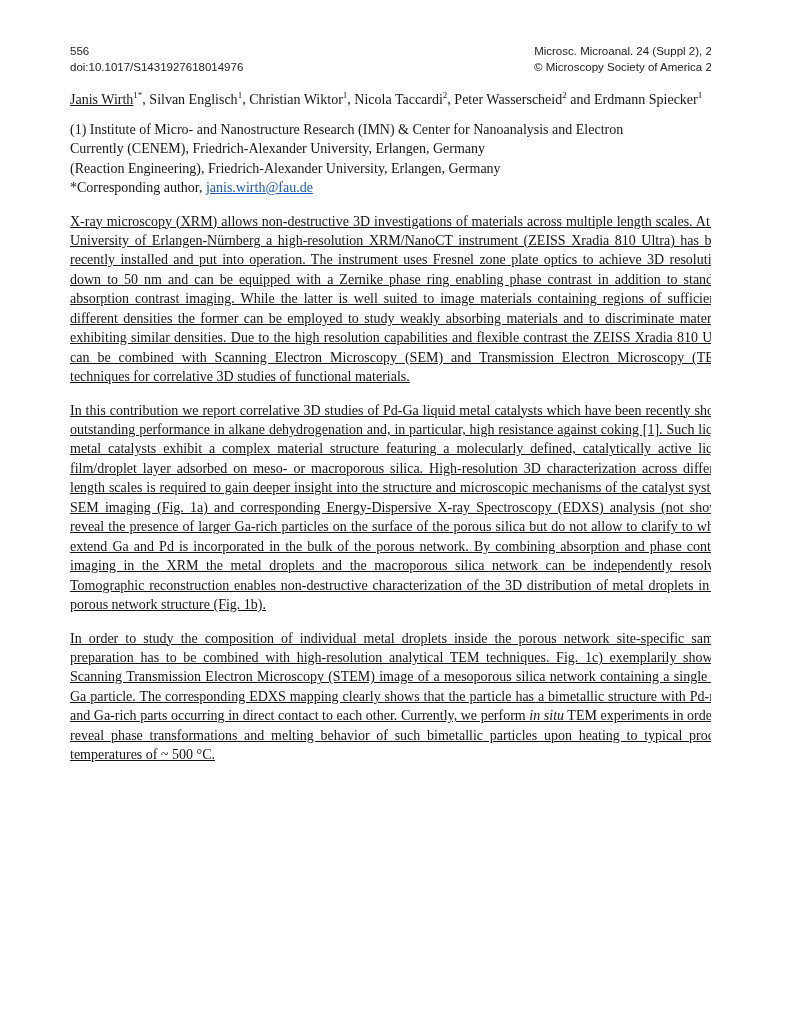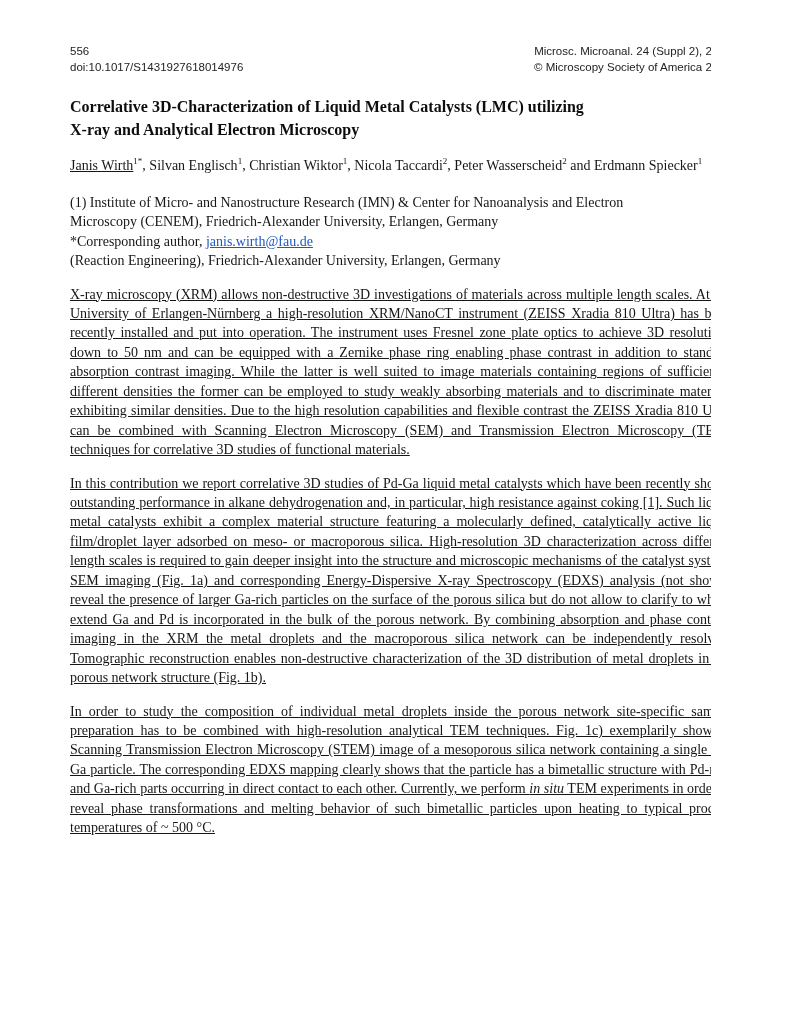--- a/index.html
+++ b/index.html
@@ -42,21 +42,21 @@
     font-size: 14px;
     line-height: 19.5px;
   }
   sup {
     font-size: 9px;
     line-height: 0;
     vertical-align: super;
   }
   .u { text-decoration: underline; text-align: right; }
   .affiliations {
-    margin-top: 17px;
+    margin-top: 10px;
     font-size: 14px;
     line-height: 19.5px;
   }
   a.email-link {
     color: #1d58c2;
     text-decoration: underline;
     cursor: pointer;
   }
   p.body-par {
     margin: 14px 0 0 0;
@@ -77,34 +77,30 @@
       <div class="header-left">
         <div>556</div>
         <div>doi:10.1017/S1431927618014976</div>
       </div>
       <div class="header-right">
         <div>Microsc. Microanal. 24 (Suppl 2), 2018</div>
         <div>© Microscopy Society of America 2018</div>
       </div>
     </div>
 
-    <div class="paper-title">
-      <div>Correlative 3D-Characterization of Liquid Metal Catalysts (LMC) utilizing</div>
-      <div>X-ray and Analytical Electron Microscopy</div>
-    </div>
 
     <div class="authors">
       <span><span class="u">Janis Wirth</span><sup>1*</sup><span>, </span></span><span><span>Silvan Englisch</span><sup>1</sup><span>, </span></span><span><span>Christian Wiktor</span><sup>1</sup><span>, </span></span><span><span>Nicola Taccardi</span><sup>2</sup><span>, </span></span><span><span>Peter Wasserscheid</span><sup>2</sup><span> and </span></span><span><span>Erdmann Spiecker</span><sup>1</sup></span>
     </div>
 
     <div class="affiliations">
       <div>(1) Institute of Micro- and Nanostructure Research (IMN) &amp; Center for Nanoanalysis and Electron</div>
-      <div>Microscopy (CENEM), Friedrich-Alexander University, Erlangen, Germany</div>
+      <div>Currently (CENEM), Friedrich-Alexander University, Erlangen, Germany</div>
+      <div>(Reaction Engineering), Friedrich-Alexander University, Erlangen, Germany</div>
       <div><span>*Corresponding author, </span><a class="email-link" href="#">janis.wirth@fau.de</a></div>
-      <div>(Reaction Engineering), Friedrich-Alexander University, Erlangen, Germany</div>
     </div>
 
     <p class="body-par">X-ray microscopy (XRM) allows non-destructive 3D investigations of materials across multiple length scales. At the University of Erlangen-Nürnberg a high-resolution XRM/NanoCT instrument (ZEISS Xradia 810 Ultra) has been recently installed and put into operation. The instrument uses Fresnel zone plate optics to achieve 3D resolutions down to 50 nm and can be equipped with a Zernike phase ring enabling phase contrast in addition to standard absorption contrast imaging. While the latter is well suited to image materials containing regions of sufficiently different densities the former can be employed to study weakly absorbing materials and to discriminate materials exhibiting similar densities. Due to the high resolution capabilities and flexible contrast the ZEISS Xradia 810 Ultra can be combined with Scanning Electron Microscopy (SEM) and Transmission Electron Microscopy (TEM) techniques for correlative 3D studies of functional materials.</p>
 
     <p class="body-par">In this contribution we report correlative 3D studies of Pd-Ga liquid metal catalysts which have been recently shown outstanding performance in alkane dehydrogenation and, in particular, high resistance against coking [1]. Such liquid metal catalysts exhibit a complex material structure featuring a molecularly defined, catalytically active liquid film/droplet layer adsorbed on meso- or macroporous silica. High-resolution 3D characterization across different length scales is required to gain deeper insight into the structure and microscopic mechanisms of the catalyst system. SEM imaging (Fig. 1a) and corresponding Energy-Dispersive X-ray Spectroscopy (EDXS) analysis (not shown) reveal the presence of larger Ga-rich particles on the surface of the porous silica but do not allow to clarify to which extend Ga and Pd is incorporated in the bulk of the porous network. By combining absorption and phase contrast imaging in the XRM the metal droplets and the macroporous silica network can be independently resolved. Tomographic reconstruction enables non-destructive characterization of the 3D distribution of metal droplets in the porous network structure (Fig. 1b).</p>
 
     <p class="body-par"><span>In order to study the composition of individual metal droplets inside the porous network site-specific sample preparation has to be combined with high-resolution analytical TEM techniques. Fig. 1c) exemplarily shows a Scanning Transmission Electron Microscopy (STEM) image of a mesoporous silica network containing a single Pd-Ga particle. The corresponding EDXS mapping clearly shows that the particle has a bimetallic structure with Pd-rich and Ga-rich parts occurring in direct contact to each other. Currently, we perform </span><span class="it">in situ</span><span> TEM experiments in order to reveal phase transformations and melting behavior of such bimetallic particles upon heating to typical process temperatures of ~ 500 °C.</span></p>
 
   </div>
 </div>

